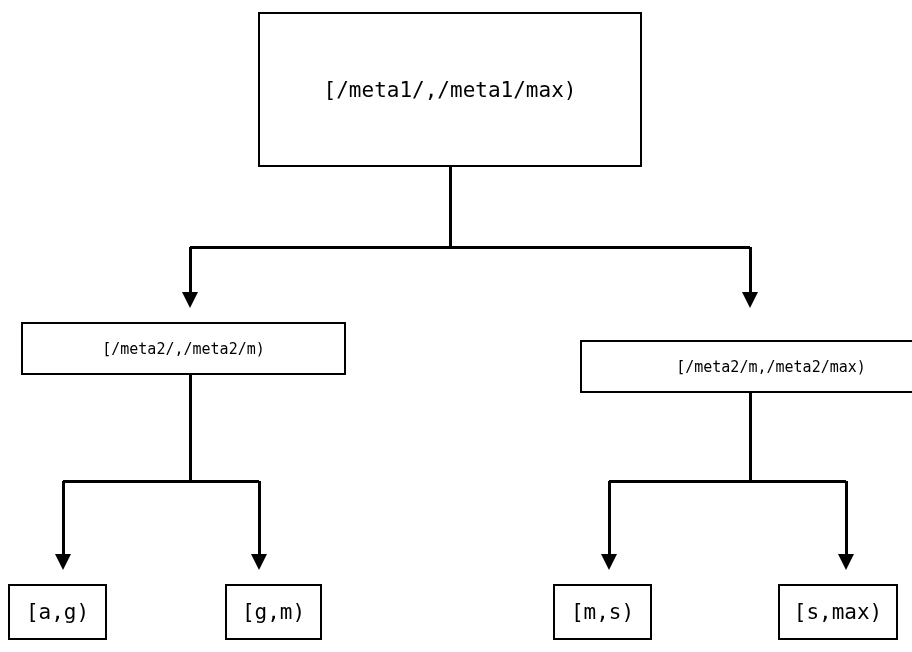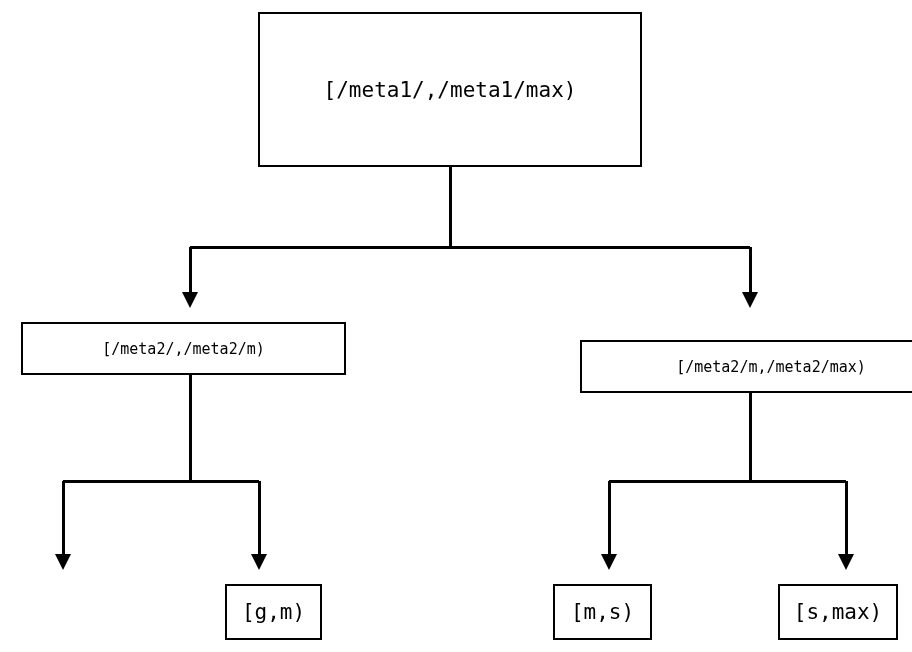--- a/index.html
+++ b/index.html
@@ -93,20 +93,23 @@
   </div>
 
   <div class="node-box node-mid-l">
     <span class="node-label">[/meta2/,/meta2/m)</span>
   </div>
 
   <div class="node-box node-mid-r">
     <span class="node-label">[/meta2/m,/meta2/max)</span>
   </div>
 
+  <div class="node-box node-leaf-1">
+    <span class="node-label">[a,g)</span>
+  </div>
 
   <div class="node-box node-leaf-2">
     <span class="node-label">[g,m)</span>
   </div>
 
   <div class="node-box node-leaf-4">
     <span class="node-label">[s,max)</span>
   </div>
 
   <div class="node-box node-leaf-3">

